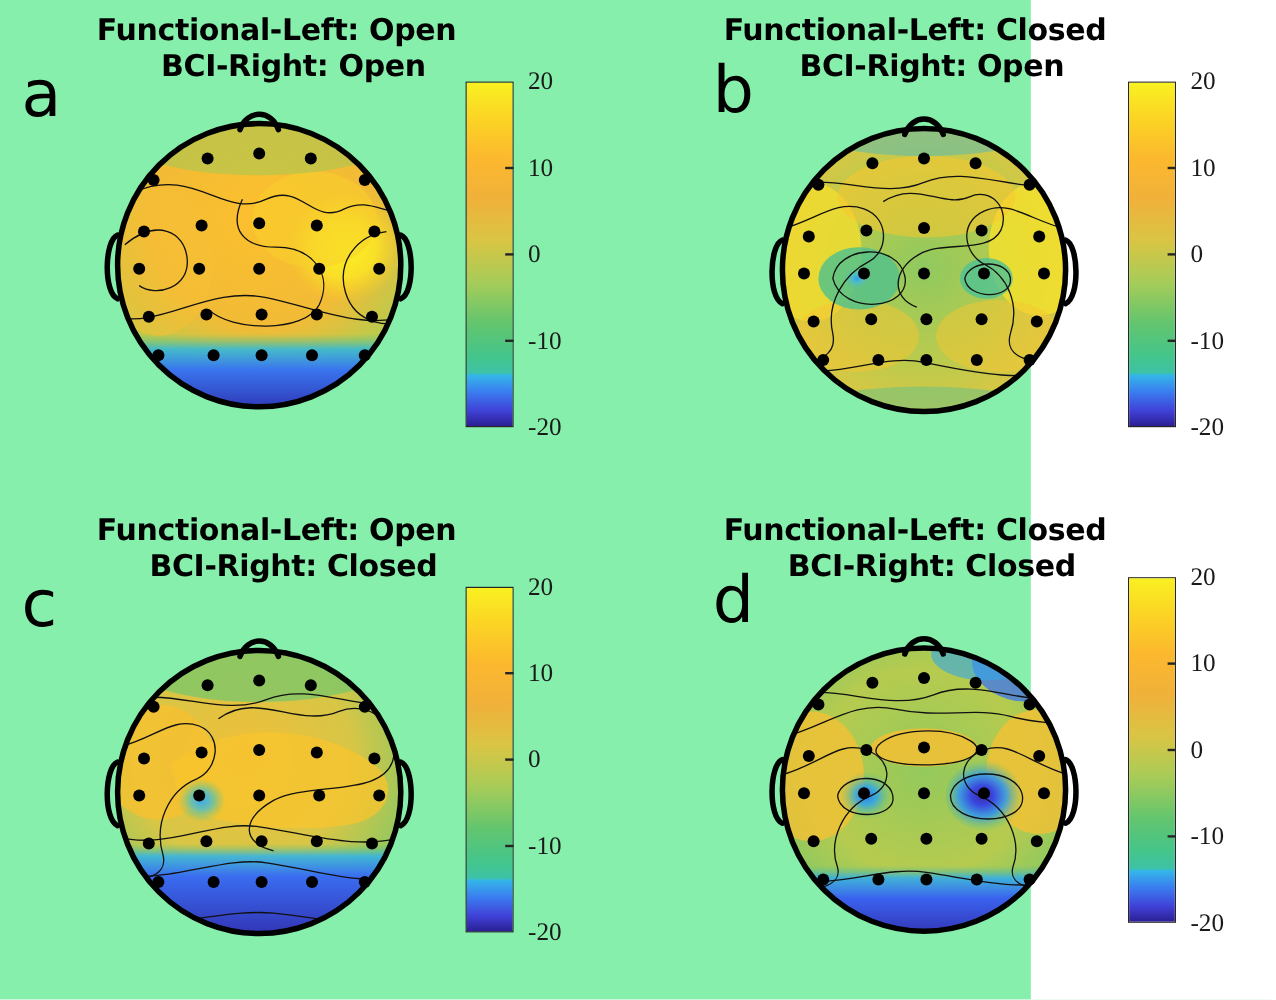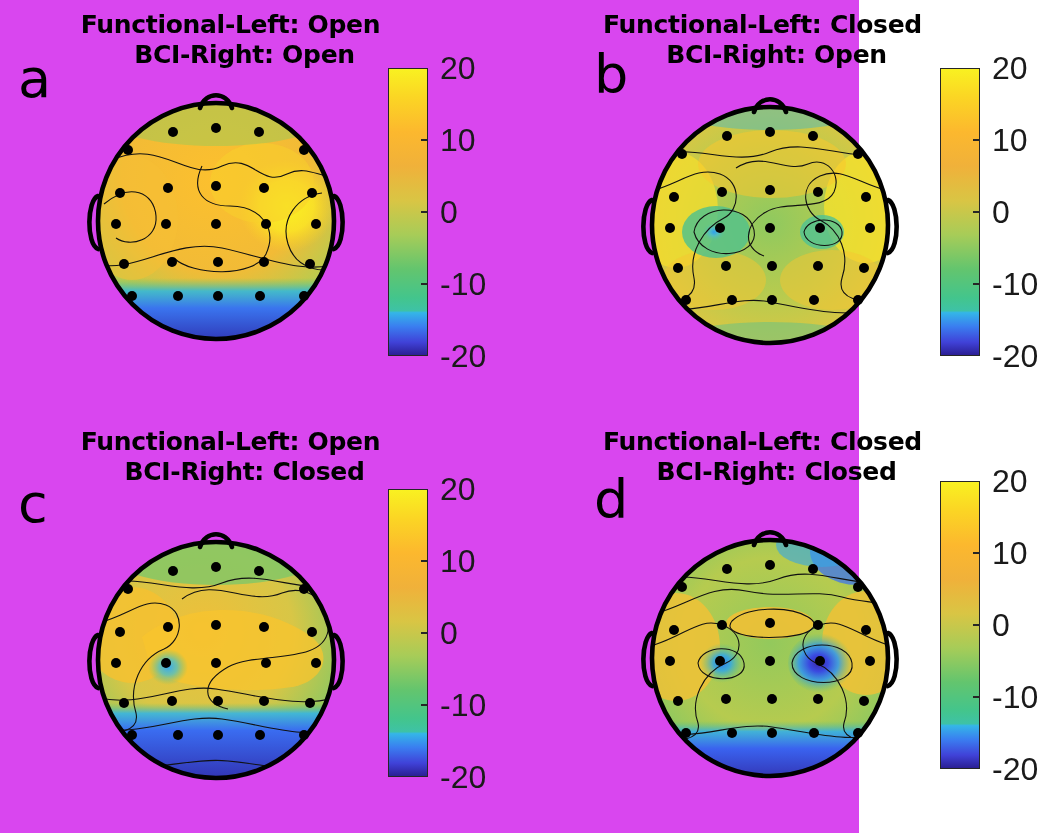--- a/index.html
+++ b/index.html
@@ -1,17 +1,17 @@
 <!DOCTYPE html>
 <html><head>
 <meta charset="utf-8">
 <style>
   html,body{margin:0;padding:0;background:#ffffff;}
   body{width:1063px;height:833px;font-family:"DejaVu Sans",sans-serif;overflow:hidden;}
-  #figure{position:relative;width:859px;height:833px;background:#d946ef;}
+  #figure{position:relative;width:859px;height:833px;background:#86efac;}
 
   .panel{position:absolute;width:531px;height:416px;}
   .panel.p-a{left:0;top:0;}
   .panel.p-b{left:532px;top:0;}
   .panel.p-c{left:0;top:417px;}
   .panel.p-d{left:532px;top:417px;}
 
   .title{
     position:absolute;left:0;right:0;top:10px;
     text-align:center;
@@ -49,22 +49,22 @@
     position:absolute;left:0;top:0;width:40px;height:288px;
     border:1.6px solid #262626;
     box-sizing:border-box;
   }
   .cbar-grad{position:absolute;inset:0;}
   .cbar-ticks{position:absolute;left:40px;top:0;width:8px;height:288px;}
   .cbar-ticks i{position:absolute;left:-7px;width:7px;height:2px;background:#262626;display:block;}
   .cbar-labels{position:absolute;left:52px;top:0;width:66px;height:288px;}
   .cbar-labels span{
     position:absolute;left:0;
-    font-family:Liberation Sans, sans-serif;
-    font-size:32px;line-height:25px;color:#1a1a1a;
+    font-family:Liberation Serif, serif;
+    font-size:21px;line-height:25px;color:#1a1a1a;
     transform:translateY(-50%);
     white-space:nowrap;
   }
   .p-b .cbar-wrap,.p-d .cbar-wrap{left:408px;}
   .p-c .cbar-wrap{top:486px;}
   .p-c .cbar-wrap{top:68px;}
   .p-d .cbar-wrap{top:64px;}
   .p-c .cbar-wrap{top:72px;}
 
   .p-c .topo{top:110px;}

